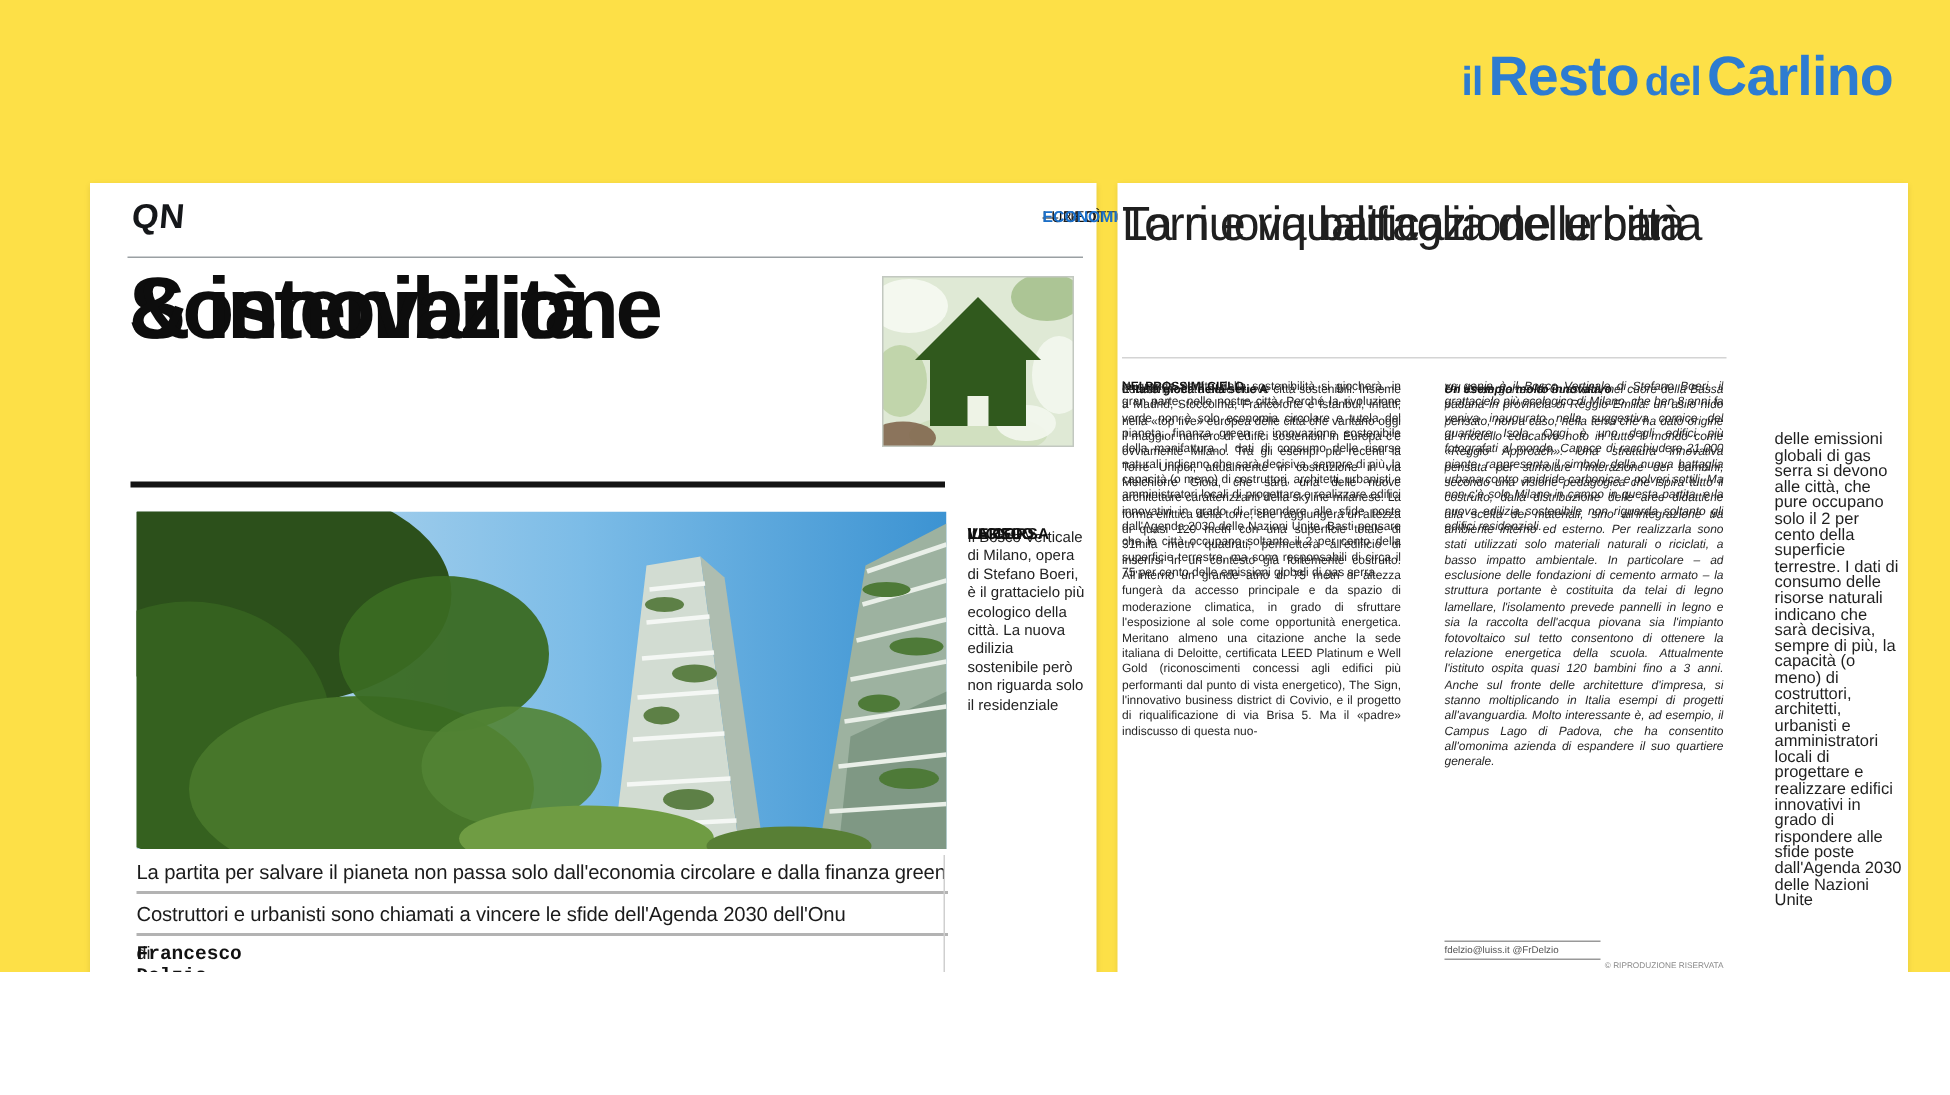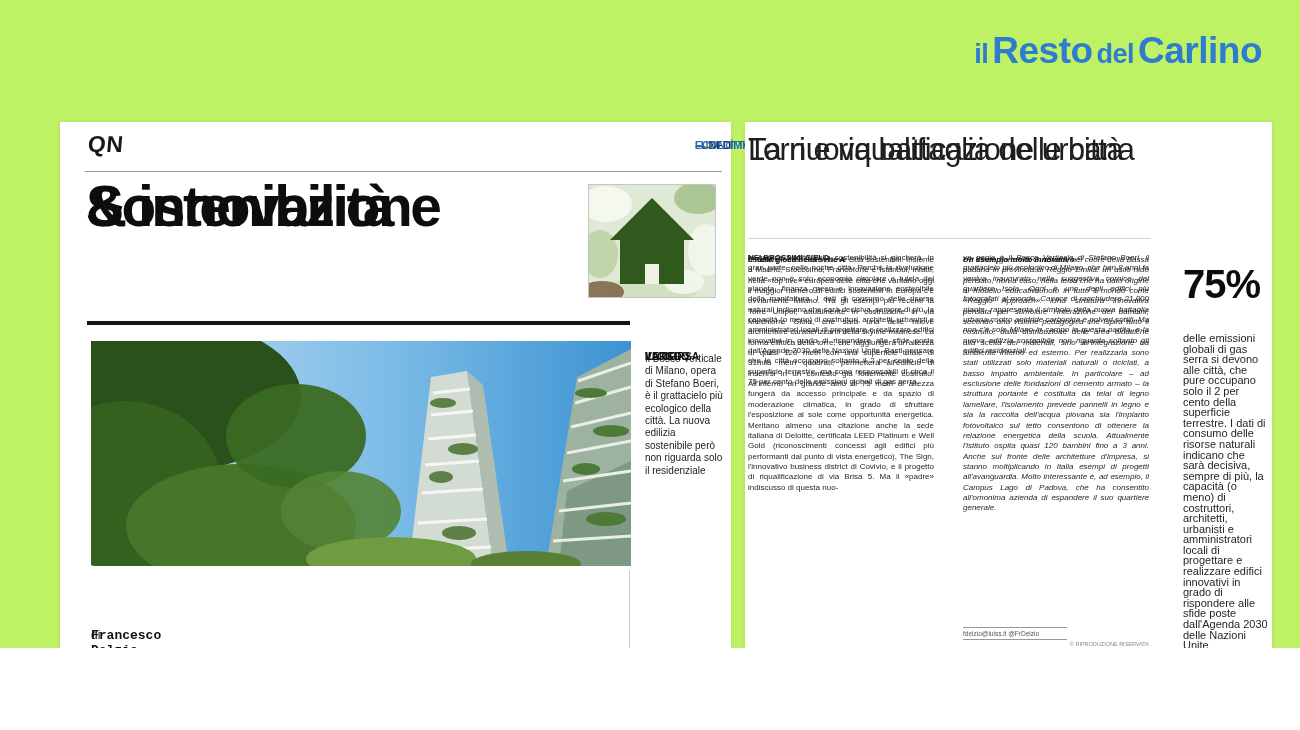--- a/index.html
+++ b/index.html
@@ -1,16 +1,16 @@
 <!DOCTYPE html>
 <html><head>
 <meta charset="utf-8">
 <style>
   html,body{margin:0;padding:0;}
-  .stage{position:relative;width:1300px;height:648px;background:#bef264;
+  .stage{position:relative;width:1300px;height:648px;background:#fde047;
          font-family:"Liberation Sans",sans-serif;overflow:hidden;}
 
   
   .brand{position:absolute;top:30px;right:38px;color:#2d7cd1;font-weight:bold;
          white-space:nowrap;letter-spacing:-0.5px;}
   .brand .big{font-size:37px;}
   .brand .small{font-size:27px;}
 
   
   .page{position:absolute;top:122px;height:534px;background:#ffffff;
@@ -173,20 +173,24 @@
 
     <div class="photo-sidebar">
       <div class="ps-title">
         <span style="display:block">LA CORSA</span>
         <span style="display:block">VERSO</span>
         <span style="display:block">IL CIELO</span>
       </div>
       <span class="ps-body">Il Bosco Verticale di Milano, opera di Stefano Boeri, è il grattacielo più ecologico della città. La nuova edilizia sostenibile però non riguarda solo il residenziale</span>
     </div>
 
+    <div class="standfirst">
+      <span class="sf-line">La partita per salvare il pianeta non passa solo dall'economia circolare e dalla finanza green</span>
+      <span class="sf-line">Costruttori e urbanisti sono chiamati a vincere le sfide dell'Agenda 2030 dell'Onu</span>
+    </div>
 
     <div class="byline">
       <span>di </span>
         <b>Francesco Delzio</b>
     </div>
 
     <div class="v-div"></div>
   </div>
 
   <div class="page page-right">
@@ -216,18 +220,17 @@
       <p>
           <b>Un esempio molto innovativo</b>
           <span> è il Kindergarten di Guastalla, nel cuore della Bassa padana in provincia di Reggio Emilia: un asilo nido pensato, non a caso, nella terra che ha dato origine al modello educativo noto in tutto il mondo come «Reggio Approach». Una struttura innovativa pensata per stimolare l'interazione dei bambini, secondo una visione pedagogica che ispira tutto il costruito, dalla distribuzione delle aree didattiche alla scelta dei materiali, sino all'integrazione tra ambiente interno ed esterno. Per realizzarla sono stati utilizzati solo materiali naturali o riciclati, a basso impatto ambientale. In particolare – ad esclusione delle fondazioni di cemento armato – la struttura portante è costituita da telai di legno lamellare, l'isolamento prevede pannelli in legno e sia la raccolta dell'acqua piovana sia l'impianto fotovoltaico sul tetto consentono di ottenere la relazione energetica della scuola. Attualmente l'istituto ospita quasi 120 bambini fino a 3 anni. Anche sul fronte delle architetture d'impresa, si stanno moltiplicando in Italia esempi di progetti all'avanguardia. Molto interessante è, ad esempio, il Campus Lago di Padova, che ha consentito all'omonima azienda di espandere il suo quartiere generale.</span>
         </p>
     </div>
 
     <div class="contact">fdelzio@luiss.it  @FrDelzio</div>
     <div class="copyright">© RIPRODUZIONE RISERVATA</div>
 
     <div class="stat">
-      <span class="stat-value">75%</span>
       <span class="stat-text">delle emissioni globali di gas serra si devono alle città, che pure occupano solo il 2 per cento della superficie terrestre. I dati di consumo delle risorse naturali indicano che sarà decisiva, sempre di più, la capacità (o meno) di costruttori, architetti, urbanisti e amministratori locali di progettare e realizzare edifici innovativi in grado di rispondere alle sfide poste dall'Agenda 2030 delle Nazioni Unite</span>
     </div>
   </div>
 
 </div>
 
 </body></html>

